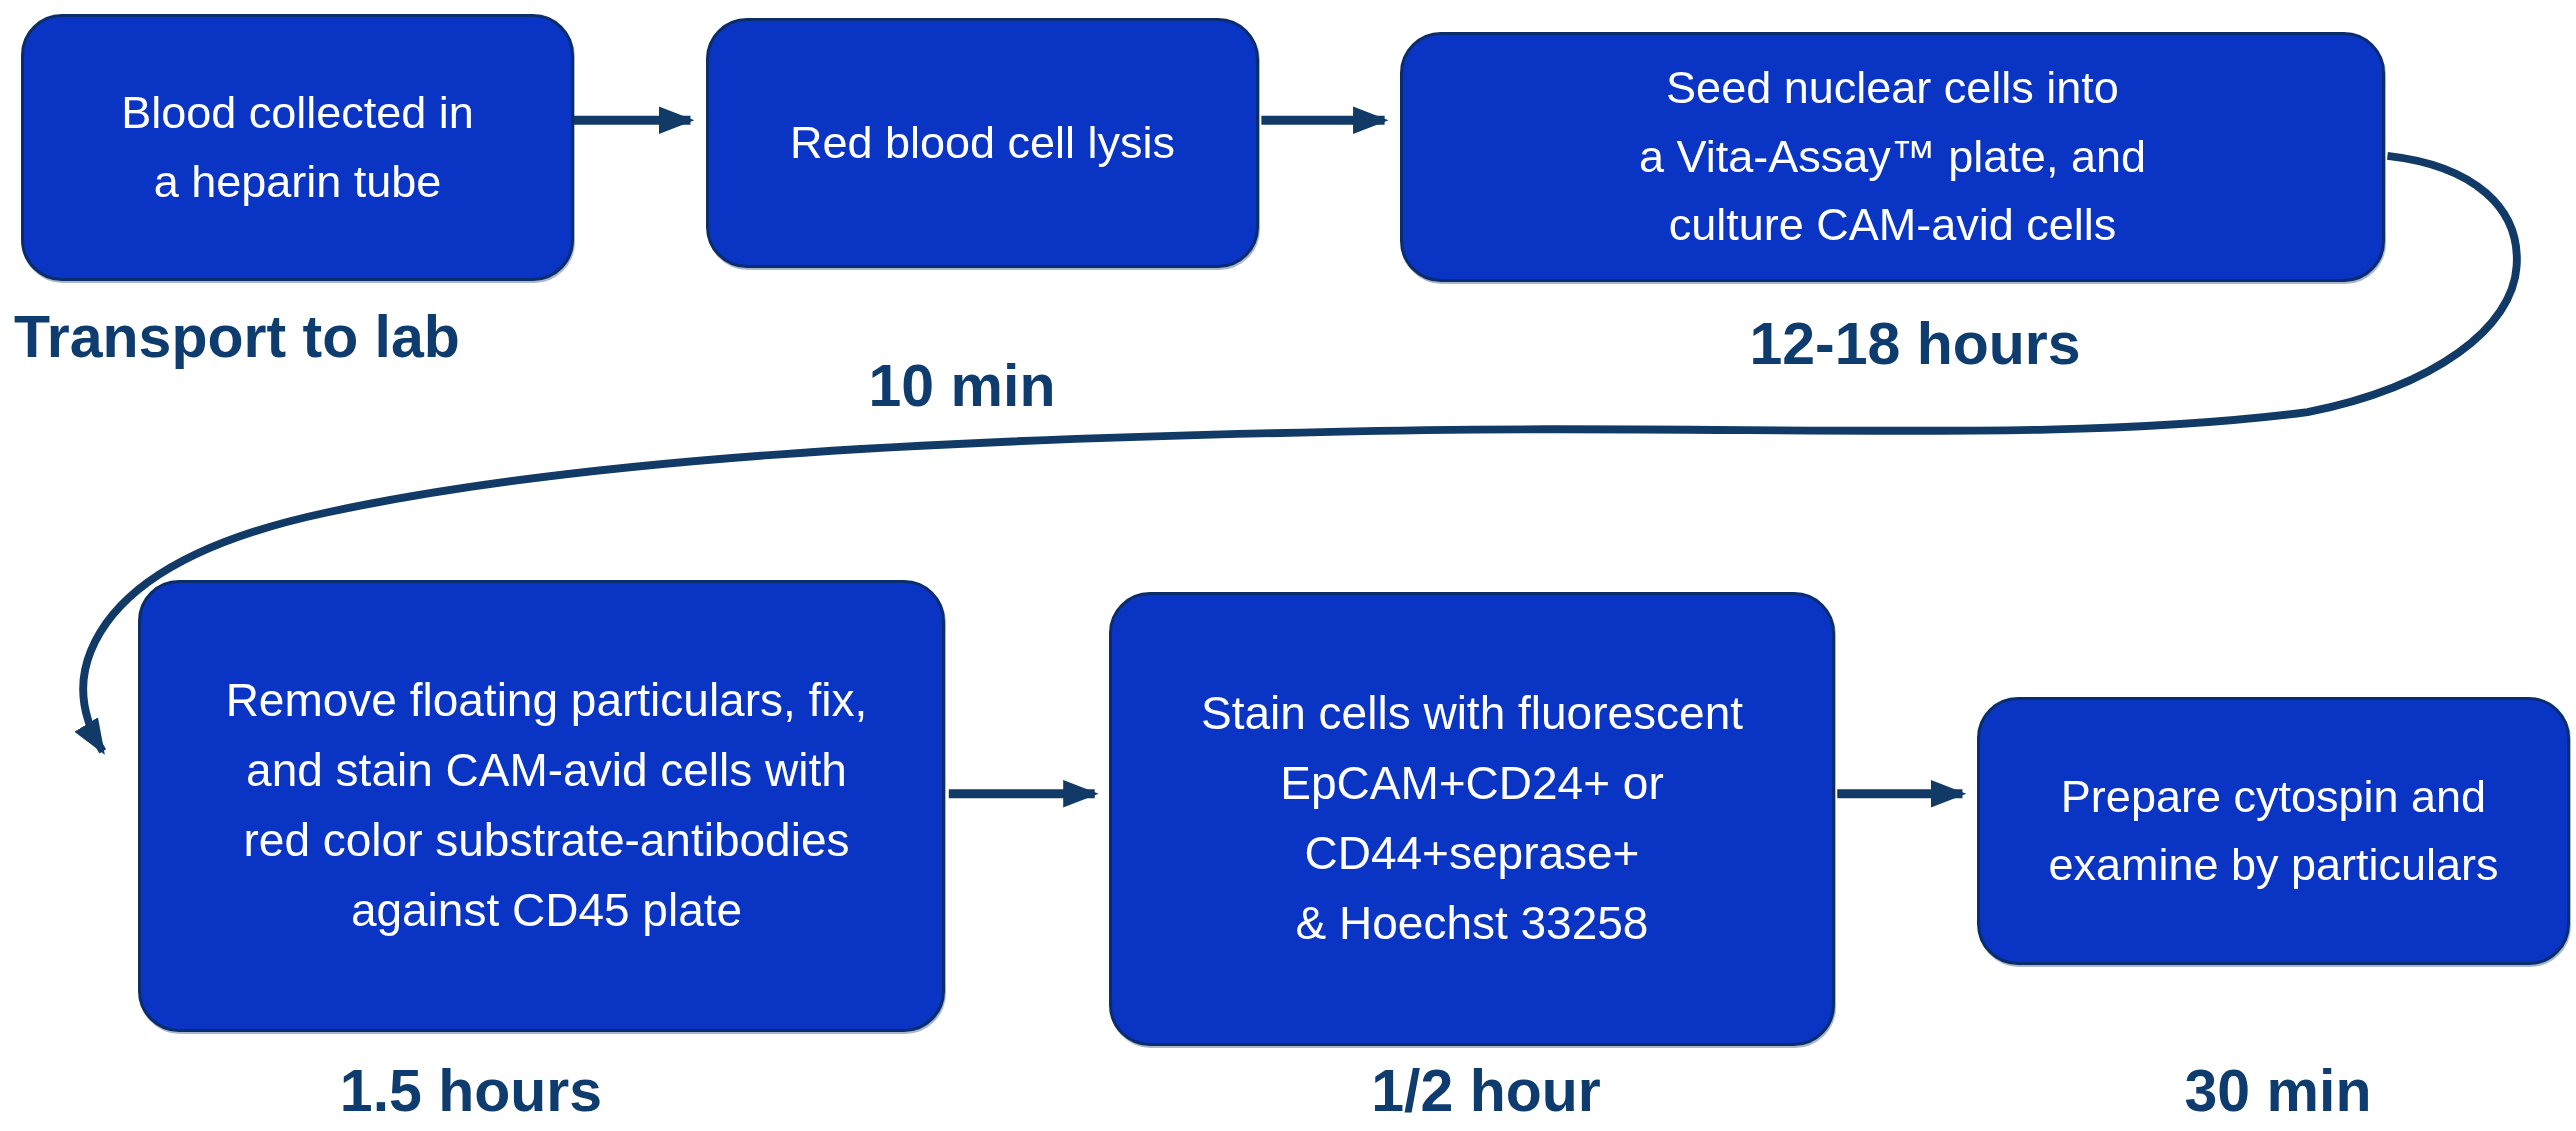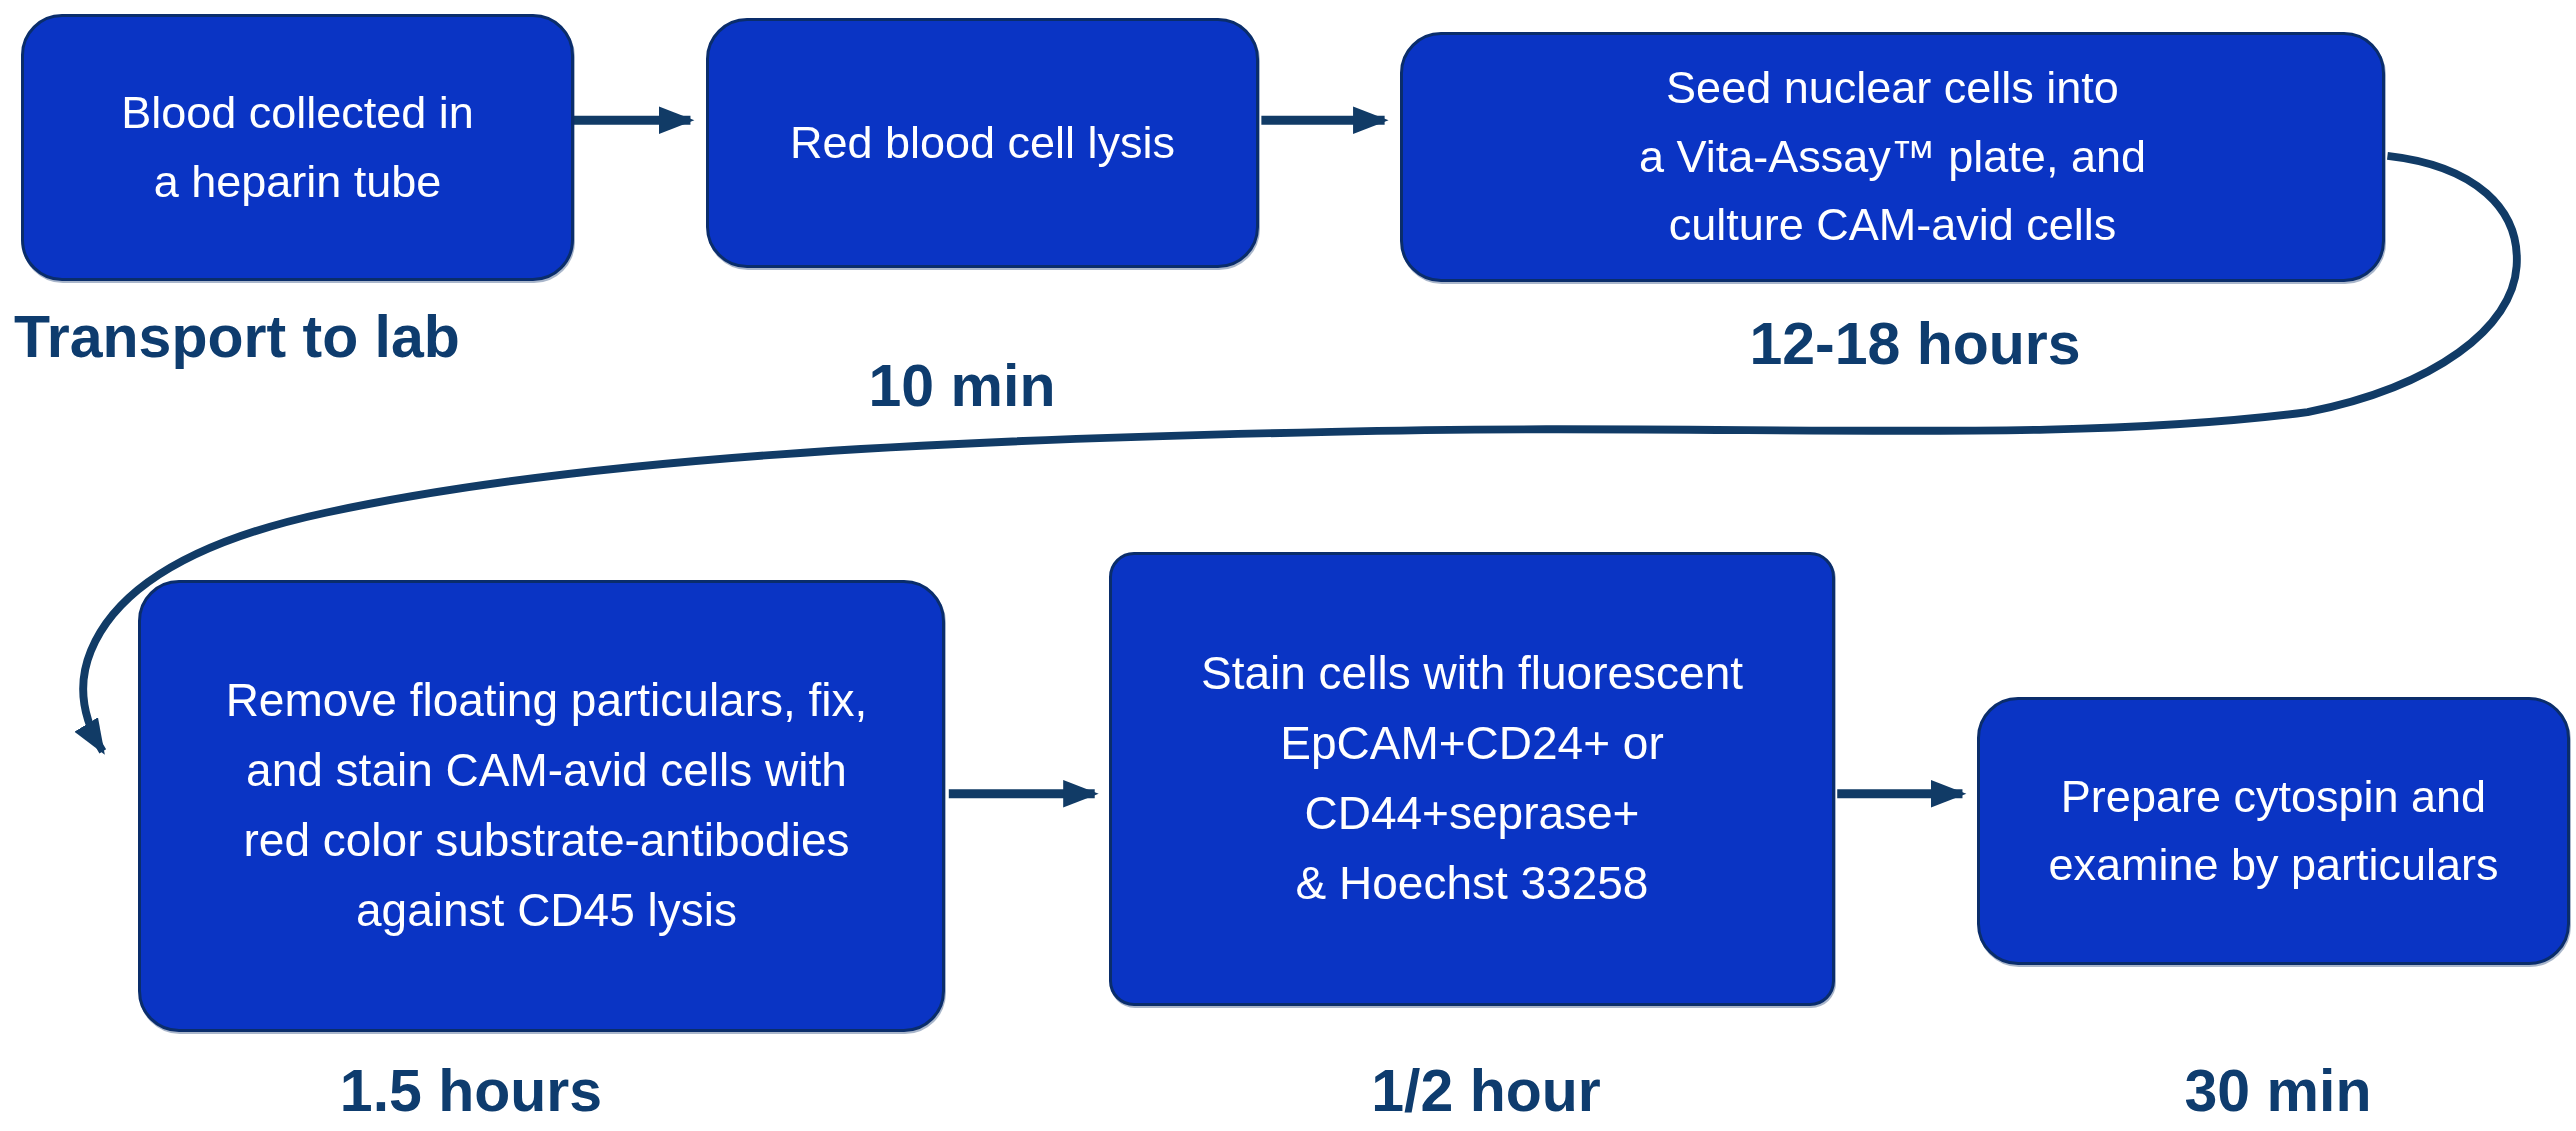--- a/index.html
+++ b/index.html
@@ -99,24 +99,24 @@
   <div class="box" style="left:1400px; top:32px; width:985px; height:250px;">
     <div class="bl">Seed nuclear cells into</div>
     <div class="bl">a Vita-Assay™ plate, and</div>
     <div class="bl">culture CAM-avid cells</div>
   </div>
 
   <div class="box" style="left:138px; top:580px; width:807px; height:452px; font-size:46px;padding-left:10px;">
     <div class="bl">Remove floating particulars, fix,</div>
     <div class="bl">and stain CAM-avid cells with</div>
     <div class="bl">red color substrate-antibodies</div>
-    <div class="bl">against CD45 lysis</div>
+    <div class="bl">against CD45 plate</div>
   </div>
 
-  <div class="box" style="left:1109px; top:552px; width:726px; height:454px; font-size:46px;border-radius:25px;">
+  <div class="box" style="left:1109px; top:592px; width:726px; height:454px; font-size:46px;">
     <div class="bl">Stain cells with fluorescent</div>
     <div class="bl">EpCAM+CD24+ or</div>
     <div class="bl">CD44+seprase+</div>
     <div class="bl">&amp; Hoechst 33258</div>
   </div>
 
   <div class="box" style="left:1977px; top:697px; width:593px; height:268px;">
     <div class="bl">Prepare cytospin and</div>
     <div class="bl">examine by particulars</div>
   </div>

